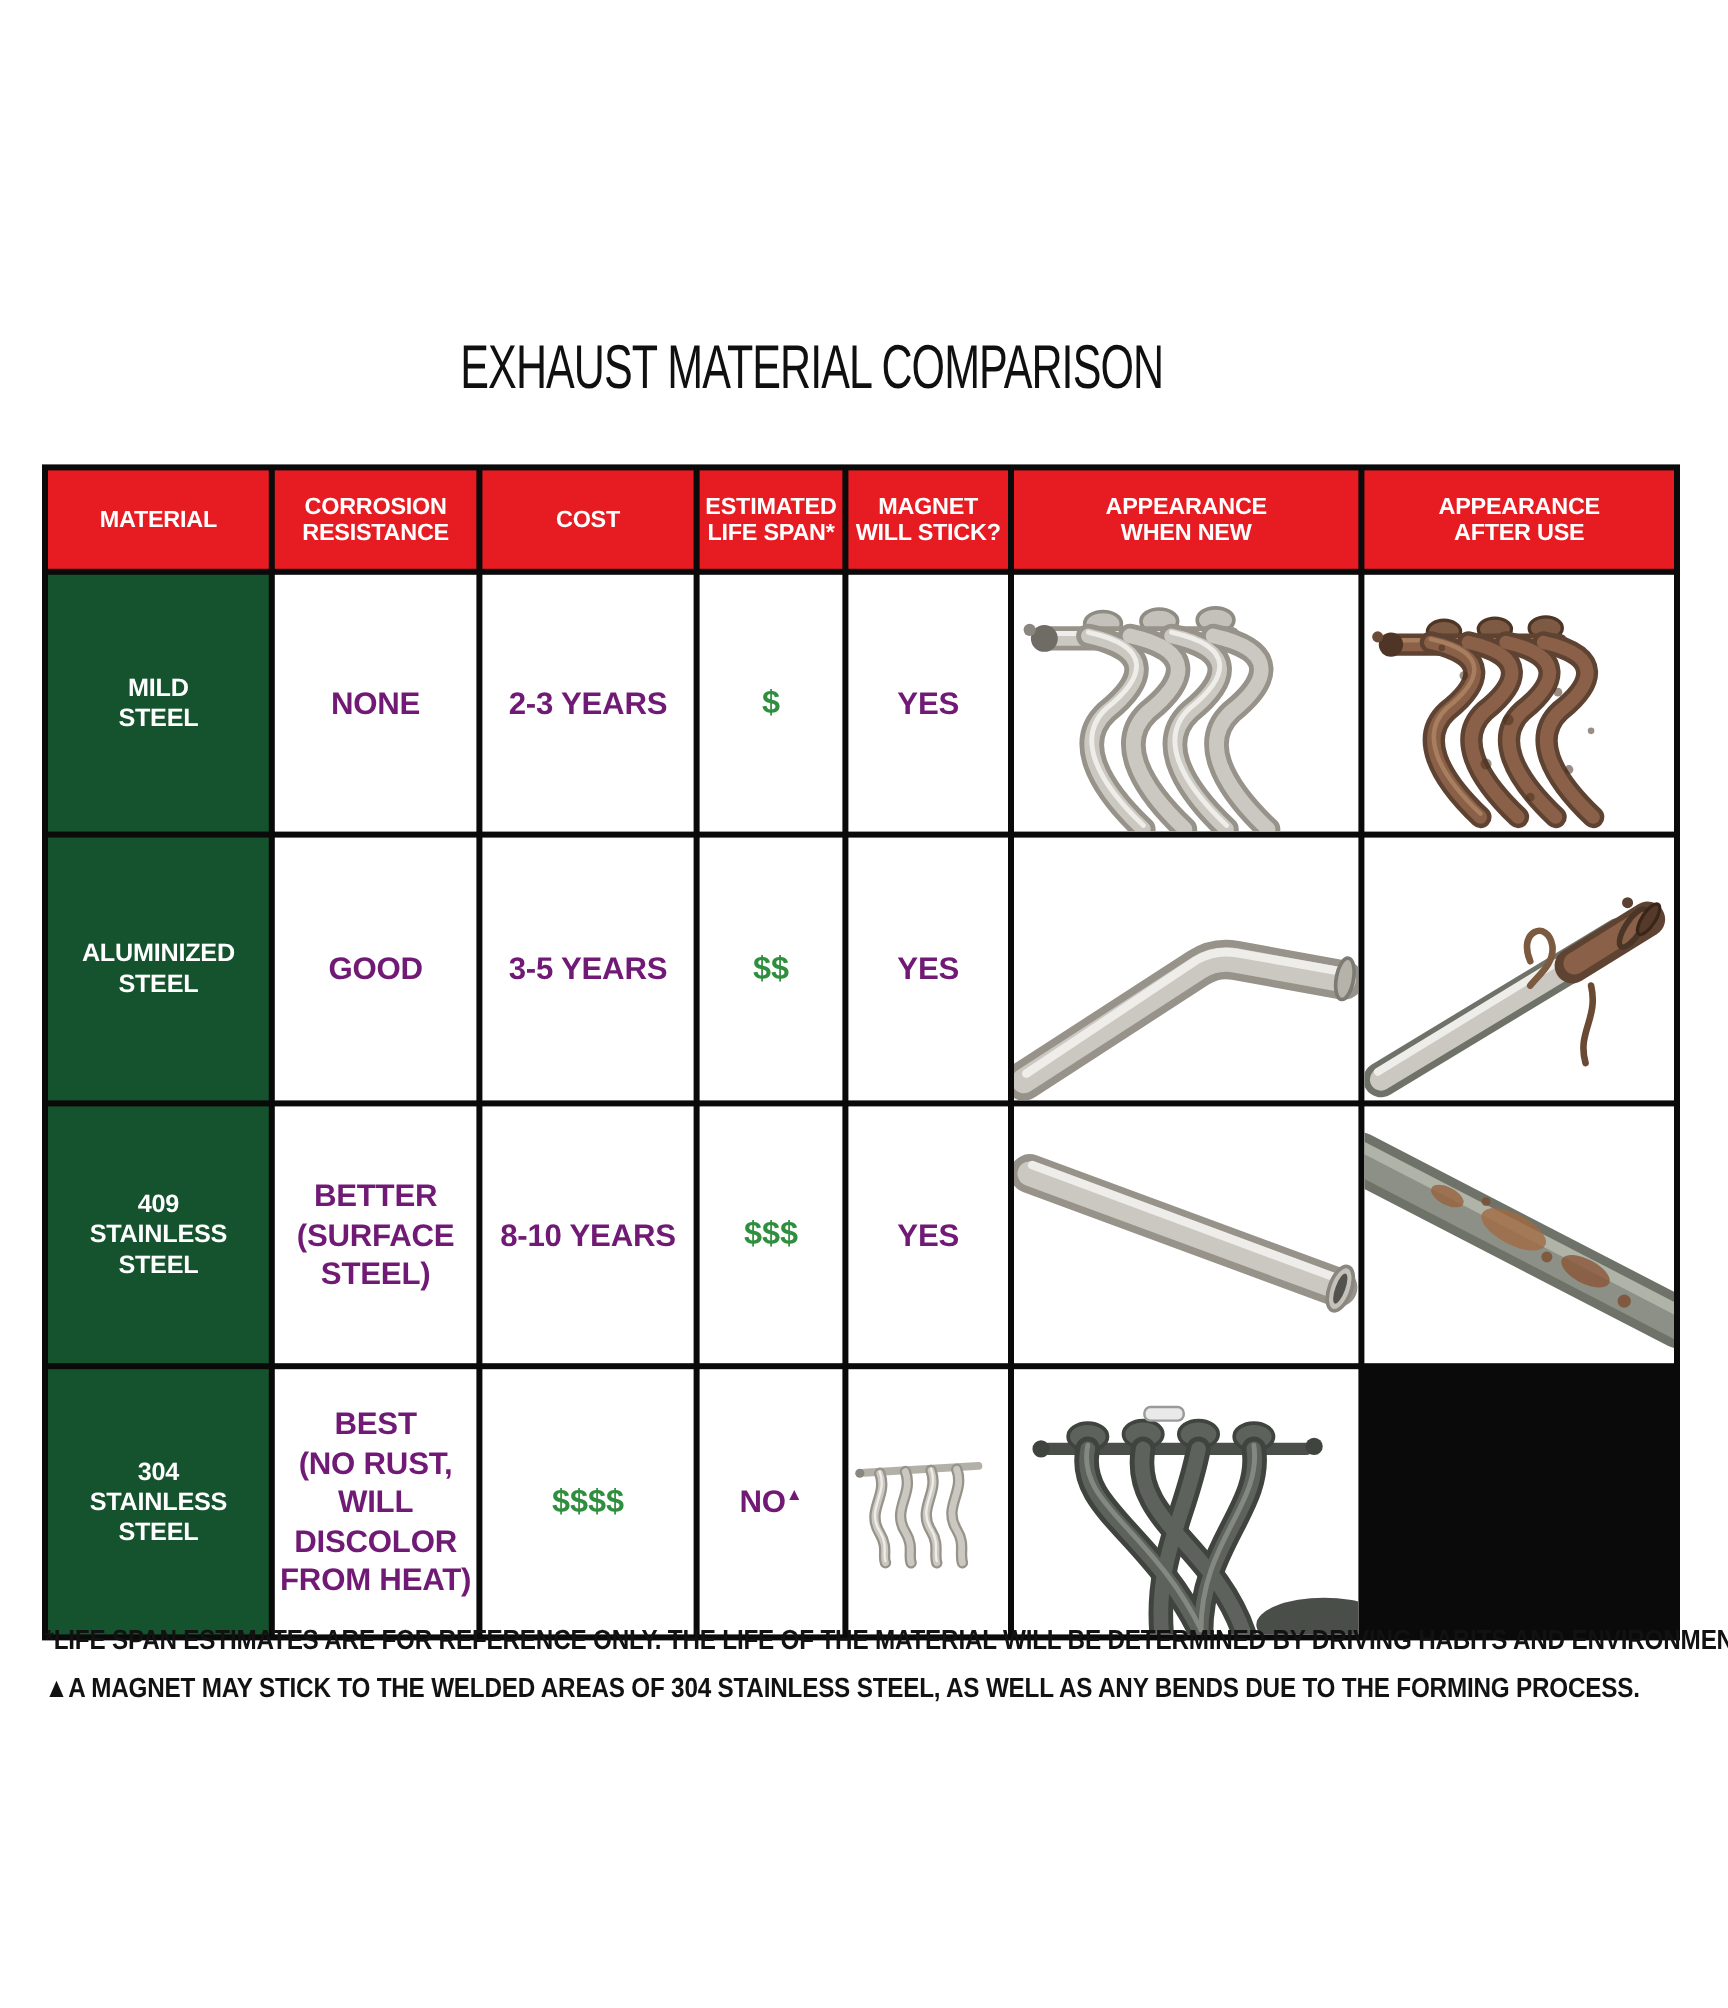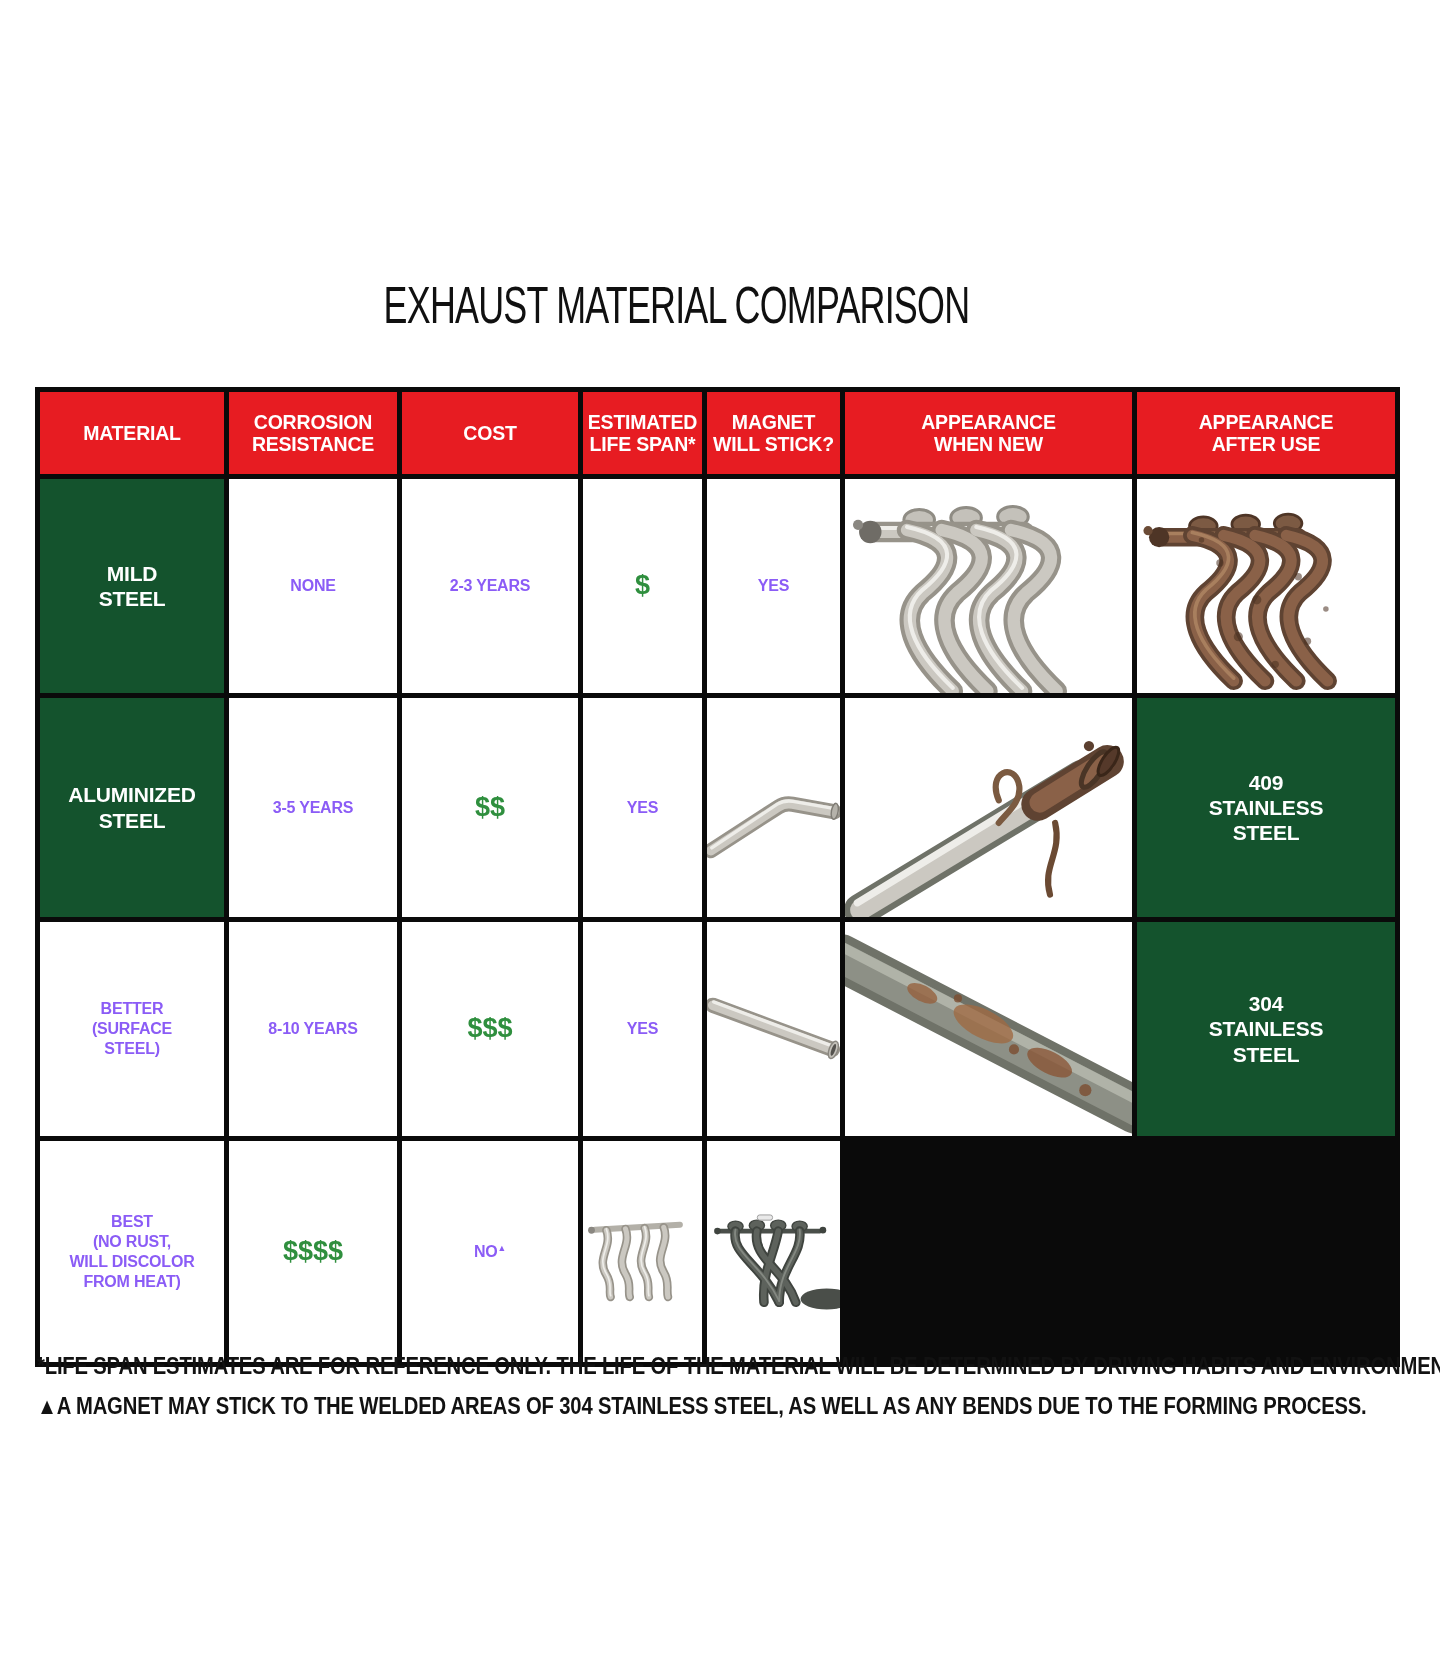--- a/index.html
+++ b/index.html
@@ -15,21 +15,21 @@
   .grid{
     position:absolute;left:35px;top:355px;width:1365px;height:980px;
     background:#0a0a0a;display:grid;box-sizing:border-box;padding:5px;gap:5px;
     grid-template-columns:184px 168px 176px 119px 133px 287px 258px;
     grid-template-rows:82px 214px 219px 214px 221px;
     margin-top:32px;
   }
   .cell{display:flex;flex-direction:column;align-items:center;justify-content:center;text-align:center;}
   .th{background:#e71c22;color:#ffffff;font-size:19.5px;font-weight:700;line-height:1.15;letter-spacing:-0.2px;}
   .mat{background:#14532d;color:#ffffff;font-size:21px;font-weight:700;line-height:1.2;letter-spacing:-0.2px;}
-  .val{background:#ffffff;color:#8b5cf6;font-size:16px;font-weight:700;line-height:1.25;letter-spacing:-0.2px;}
+  .val{background:#ffffff;color:#701a75;font-size:26px;font-weight:700;line-height:1.25;letter-spacing:-0.2px;}
   .cost{font-size:27px;color:#2f8f3e;letter-spacing:0;}
   .imgc{background:#ffffff;overflow:hidden;}
   .imgc svg{display:block;width:100%;height:100%;}
   .line{display:block;}
   .line:empty{display:none;}
   sup.mark{font-size:55%;vertical-align:super;line-height:0;}
   sup.mark:empty{display:none;}
   .footnotes{position:absolute;left:37px;top:1346px;width:1390px;color:#121212;}
   .fline{display:block;font-size:23px;font-weight:700;letter-spacing:-0.2px;line-height:1.75;
          transform:scaleX(0.88);transform-origin:left center;white-space:nowrap;}
@@ -163,20 +163,24 @@
       </g>
     </svg>
   </div>
 
   <div class="cell mat">
     <span class="line">ALUMINIZED</span>
     <span class="line">STEEL</span>
 
   </div>
   <div class="cell val">
+    <span class="line">GOOD</span>
+
+  </div>
+  <div class="cell val">
     <span class="line">3-5 YEARS</span>
   </div>
   <div class="cell val cost">
     <span class="line">$$</span>
   </div>
   <div class="cell val">
     <span><span style="display:inline">YES</span></span>
   </div>
   <div class="cell imgc">
     <svg viewBox="0 0 280 210" preserveAspectRatio="xMidYMid meet">

